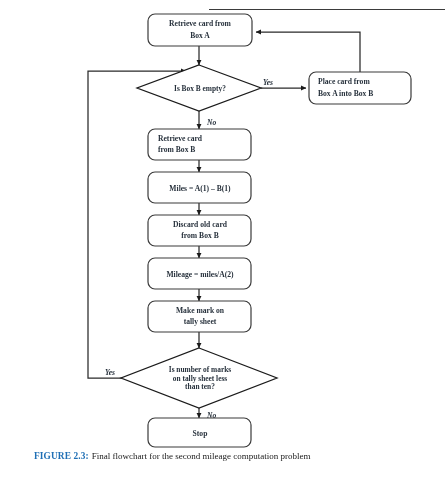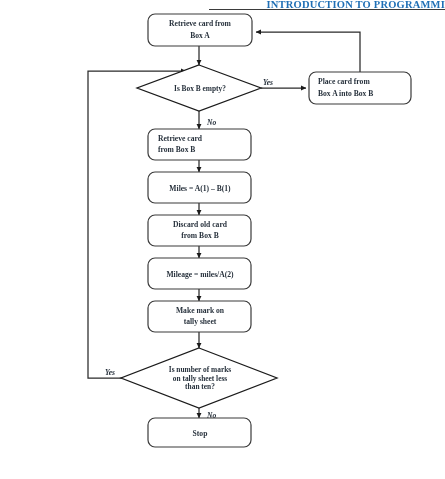--- a/index.html
+++ b/index.html
@@ -88,21 +88,20 @@
   .caption .fig-text {
     color: #1a1a1a;
     padding-left: 3px;
   }
 </style>
 </head>
 <body>
 
 <div id="page">
 
-  <div class="running-head">INTRODUCTION TO PROGRAMMI</div>
   <div class="head-rule"></div>
 
   <svg id="chart-svg" width="445" height="445" viewBox="0 0 445 445">
     <defs>
       <marker id="arrow" markerWidth="7" markerHeight="7" refX="5.4" refY="2.6" orient="auto" markerUnits="userSpaceOnUse">
         <path d="M0,0 L5.6,2.6 L0,5.2 z" fill="#1b1b1b"></path>
       </marker>
     </defs>
 
     <g stroke="#2a2a2a" stroke-width="1.25" fill="none">
@@ -185,14 +184,17 @@
     </g>
     <text class="edge-label" x="110" y="367" text-anchor="middle">Yes</text>
     <text class="edge-label" x="207" y="410" text-anchor="start">No</text>
 
     <g>
       <rect x="148" y="410" width="103" height="29" rx="7" ry="7" fill="#ffffff" stroke="#3a3a3a" stroke-width="1.2"></rect>
       <text class="node-text" x="200" y="428" text-anchor="middle">Stop</text>
     </g>
   </svg>
 
+  <div class="caption">
+    <span class="fig-label">FIGURE 2.3:</span><span class="fig-text">Final flowchart for the second mileage computation problem</span>
+  </div>
 
 </div>
 
 </body></html>

